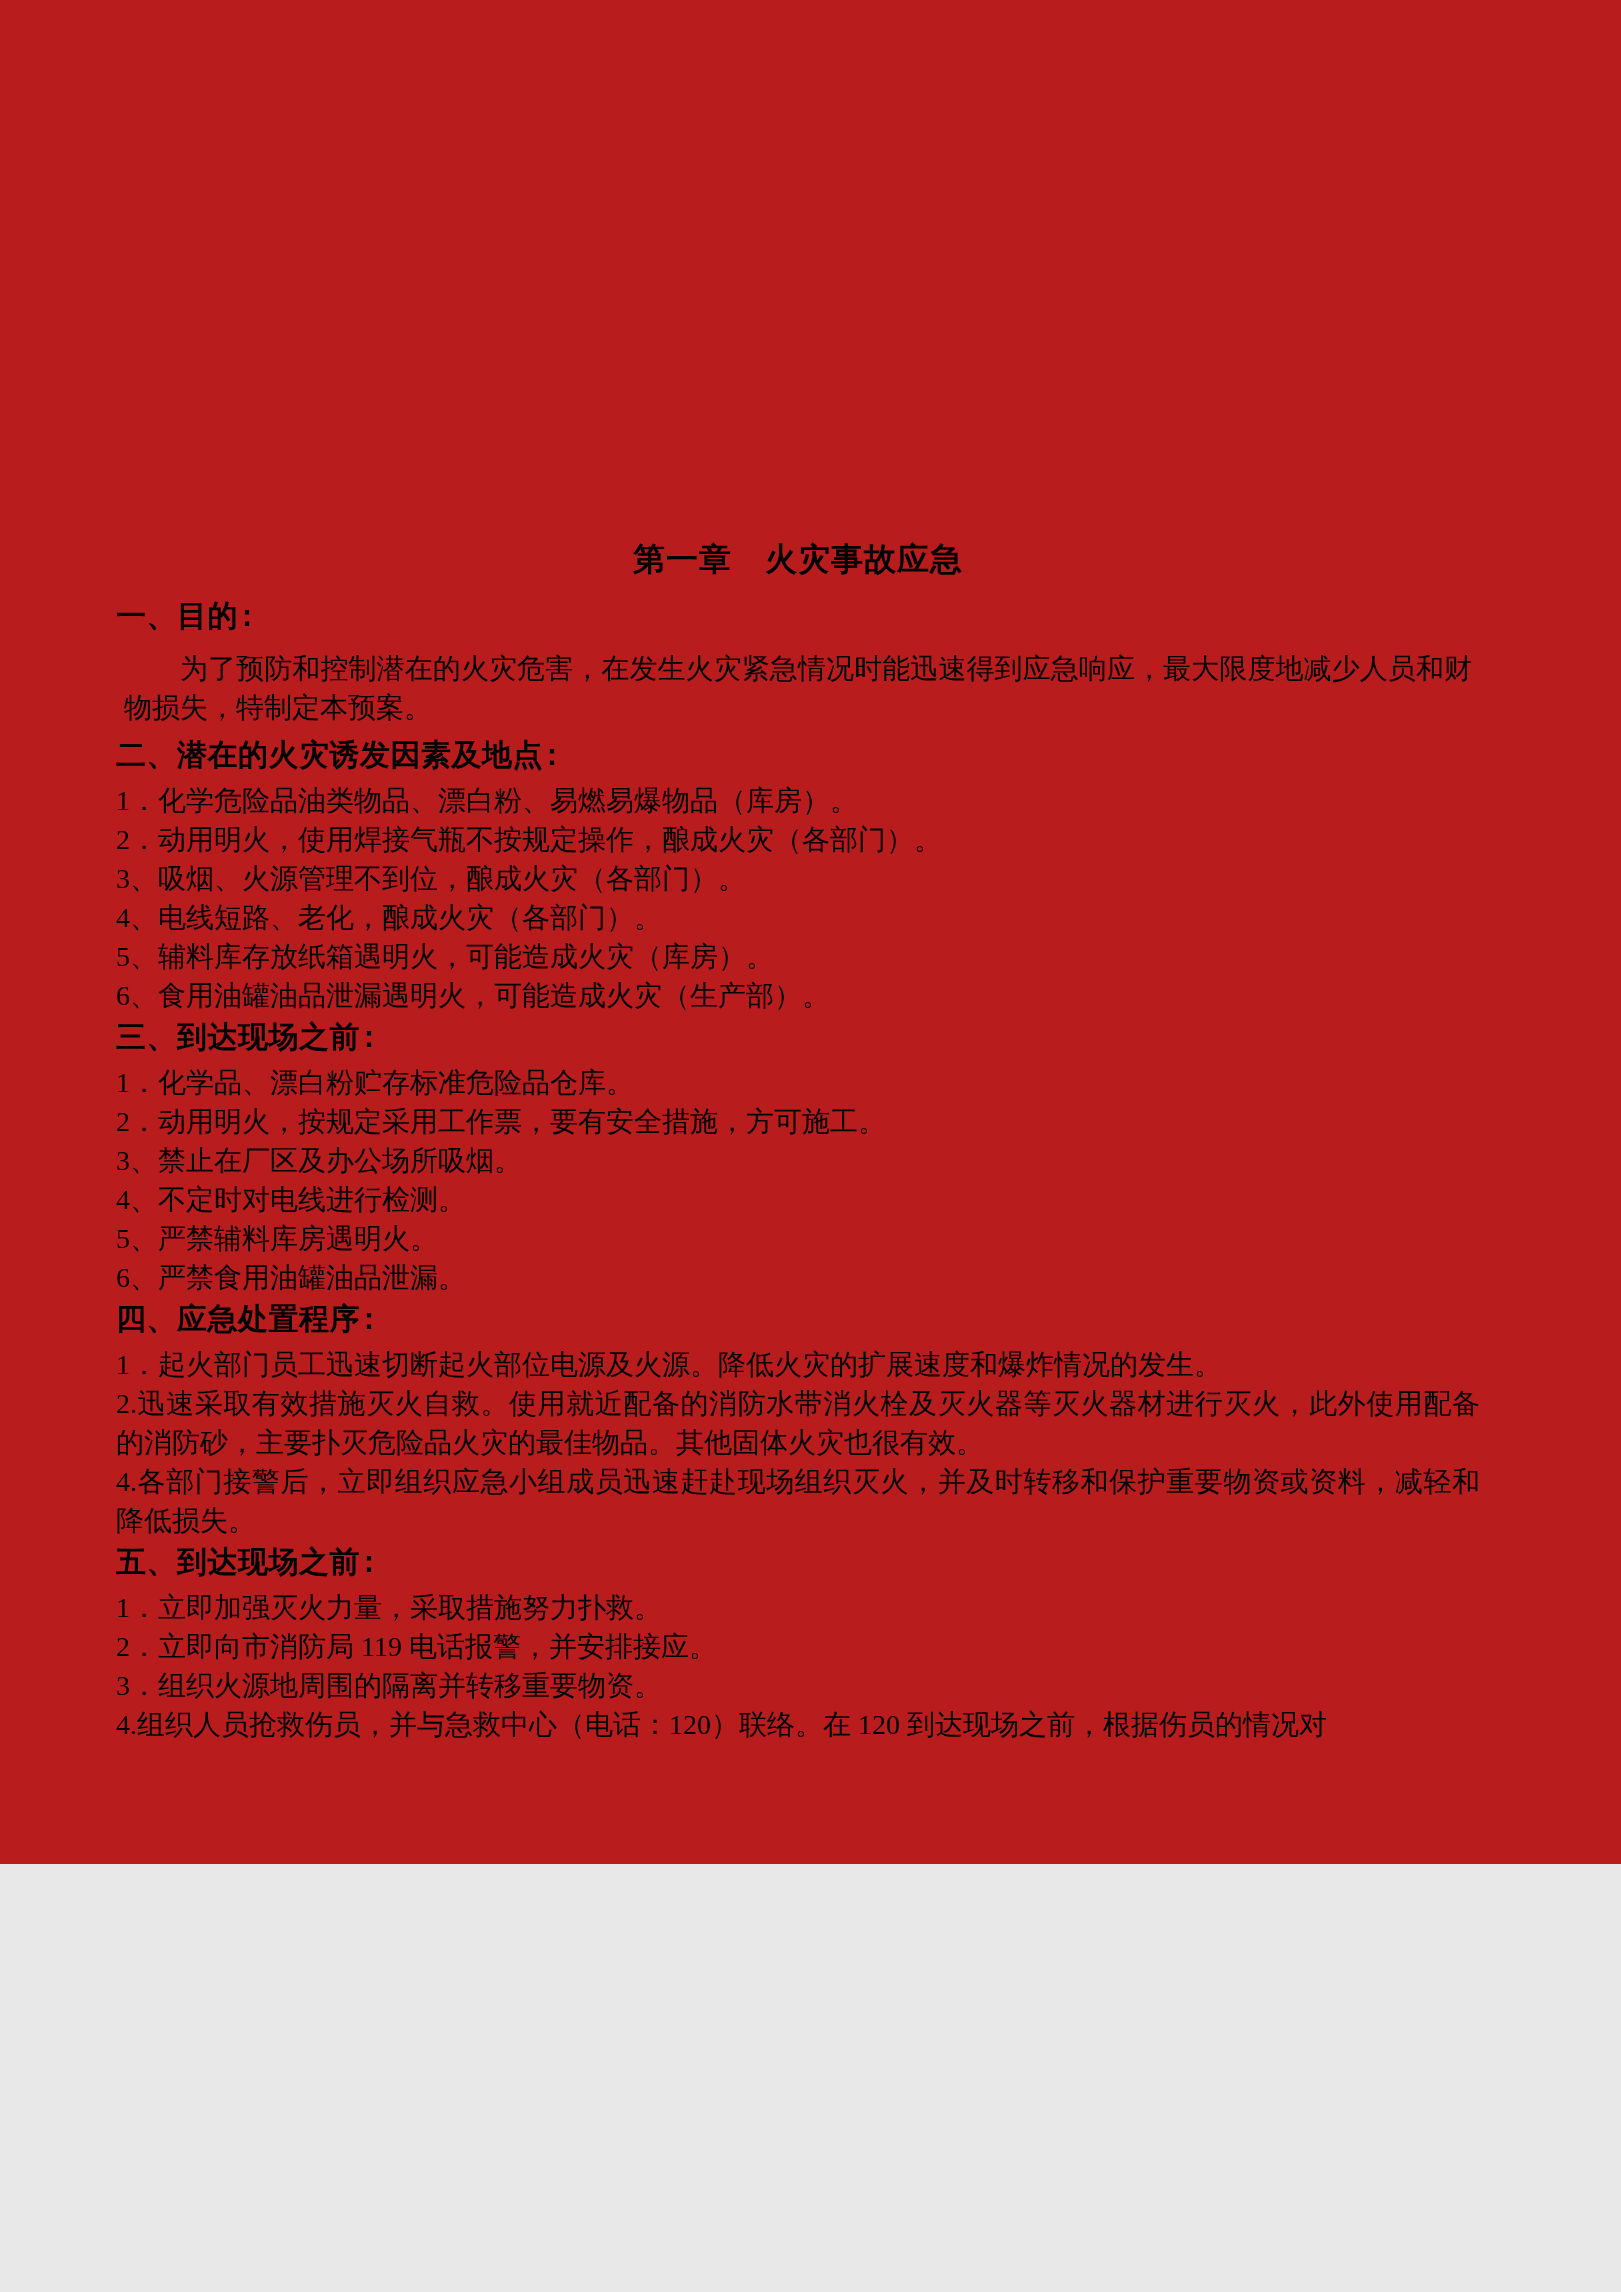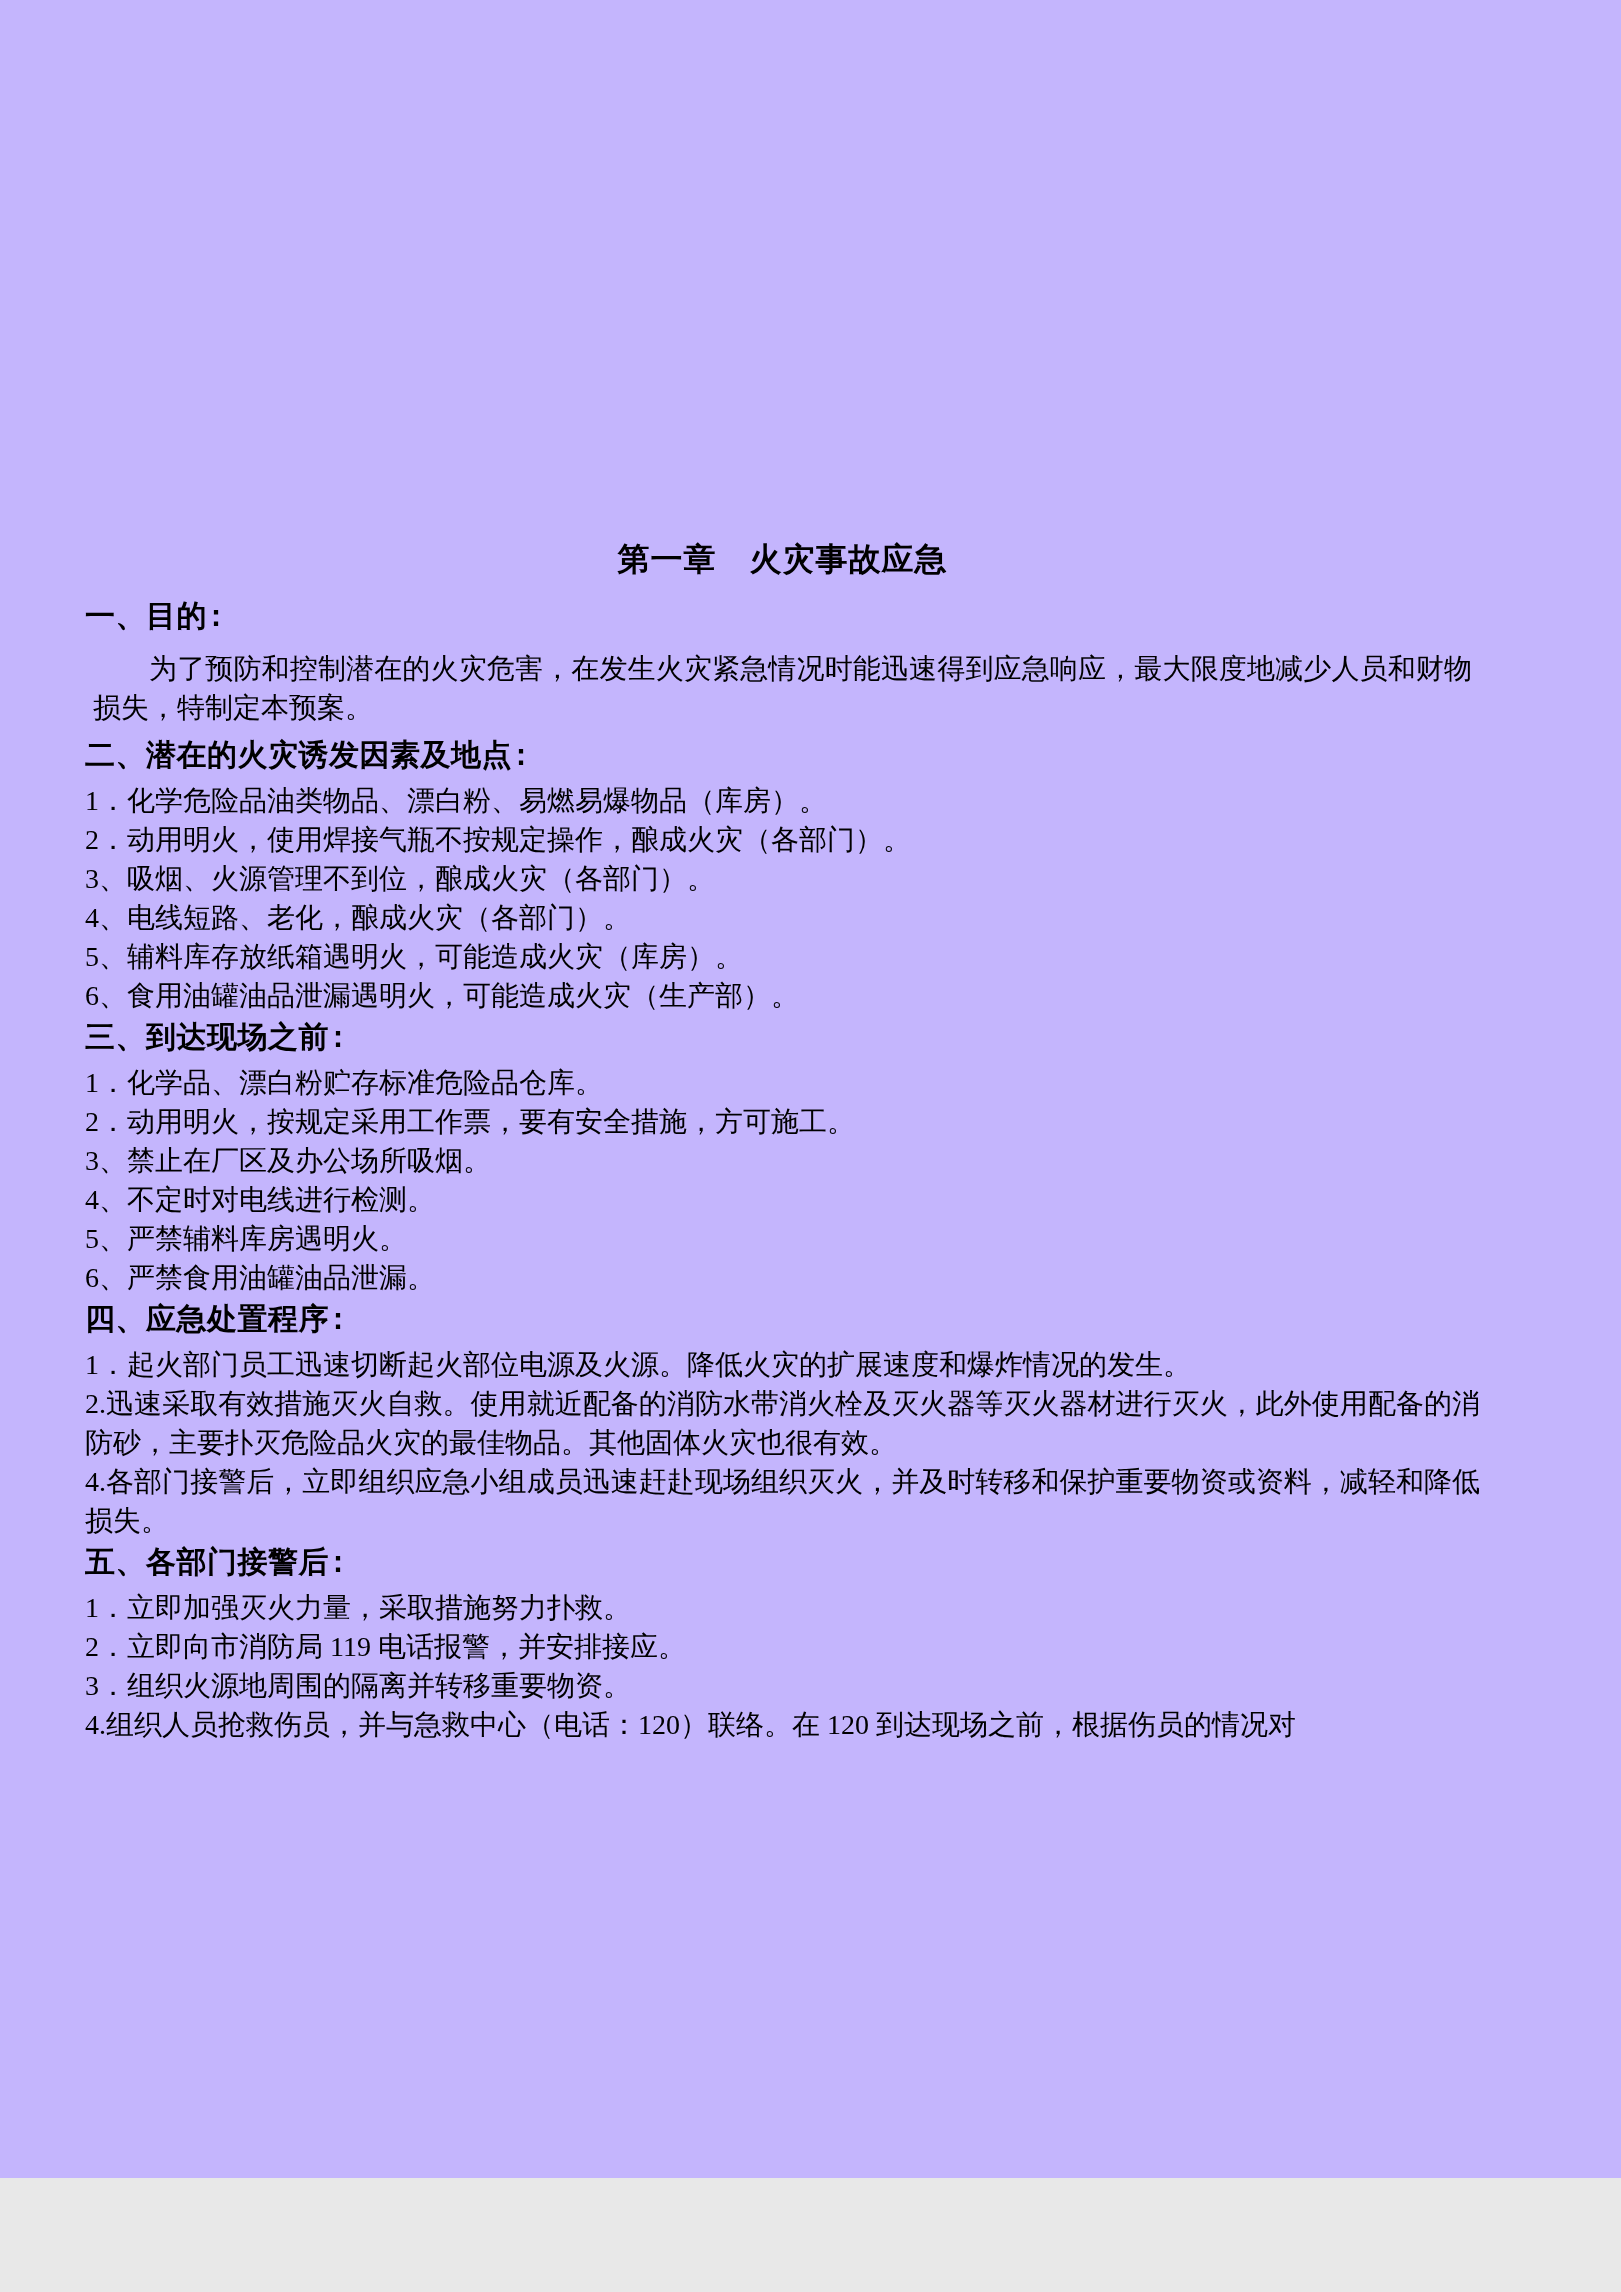--- a/index.html
+++ b/index.html
@@ -3,25 +3,25 @@
 <meta charset="utf-8">
 <style>
   html, body {
     margin: 0;
     padding: 0;
     background: #e8e8e8;
   }
   .doc-page {
     position: relative;
     width: 1621px;
-    height: 2178px;
+    height: 1864px;
     margin: 0 auto;
-    background: #c4b5fd;
+    background: #b91c1c;
     box-sizing: border-box;
-    padding: 537px 141px 59px 85px;
+    padding: 537px 141px 59px 116px;
     color: #000000;
     font-family: "Liberation Serif", "DejaVu Serif", serif;
     font-size: 28px;
     line-height: 39px;
     overflow: hidden;
   }
   .doc-title {
     text-align: center;
     font-family: "Liberation Sans", "DejaVu Sans", sans-serif;
     font-weight: bold;
@@ -95,21 +95,21 @@
       </section>
       <section class="sec">
         <h2 class="sec-heading">四、应急处置程序:</h2>
         <div class="items">
           <div class="doc-item">1．起火部门员工迅速切断起火部位电源及火源。降低火灾的扩展速度和爆炸情况的发生。</div>
           <div class="doc-item">2.迅速采取有效措施灭火自救。使用就近配备的消防水带消火栓及灭火器等灭火器材进行灭火，此外使用配备的消防砂，主要扑灭危险品火灾的最佳物品。其他固体火灾也很有效。</div>
           <div class="doc-item">4.各部门接警后，立即组织应急小组成员迅速赶赴现场组织灭火，并及时转移和保护重要物资或资料，减轻和降低损失。</div>
         </div>
       </section>
       <section class="sec">
-        <h2 class="sec-heading">五、各部门接警后:</h2>
+        <h2 class="sec-heading">五、到达现场之前:</h2>
         <div class="items">
           <div class="doc-item">1．立即加强灭火力量，采取措施努力扑救。</div>
           <div class="doc-item">2．立即向市消防局 119 电话报警，并安排接应。</div>
           <div class="doc-item">3．组织火源地周围的隔离并转移重要物资。</div>
           <div class="doc-item">4.组织人员抢救伤员，并与急救中心（电话：120）联络。在 120 到达现场之前，根据伤员的情况对</div>
         </div>
       </section>
     </div>
 </div>
 

